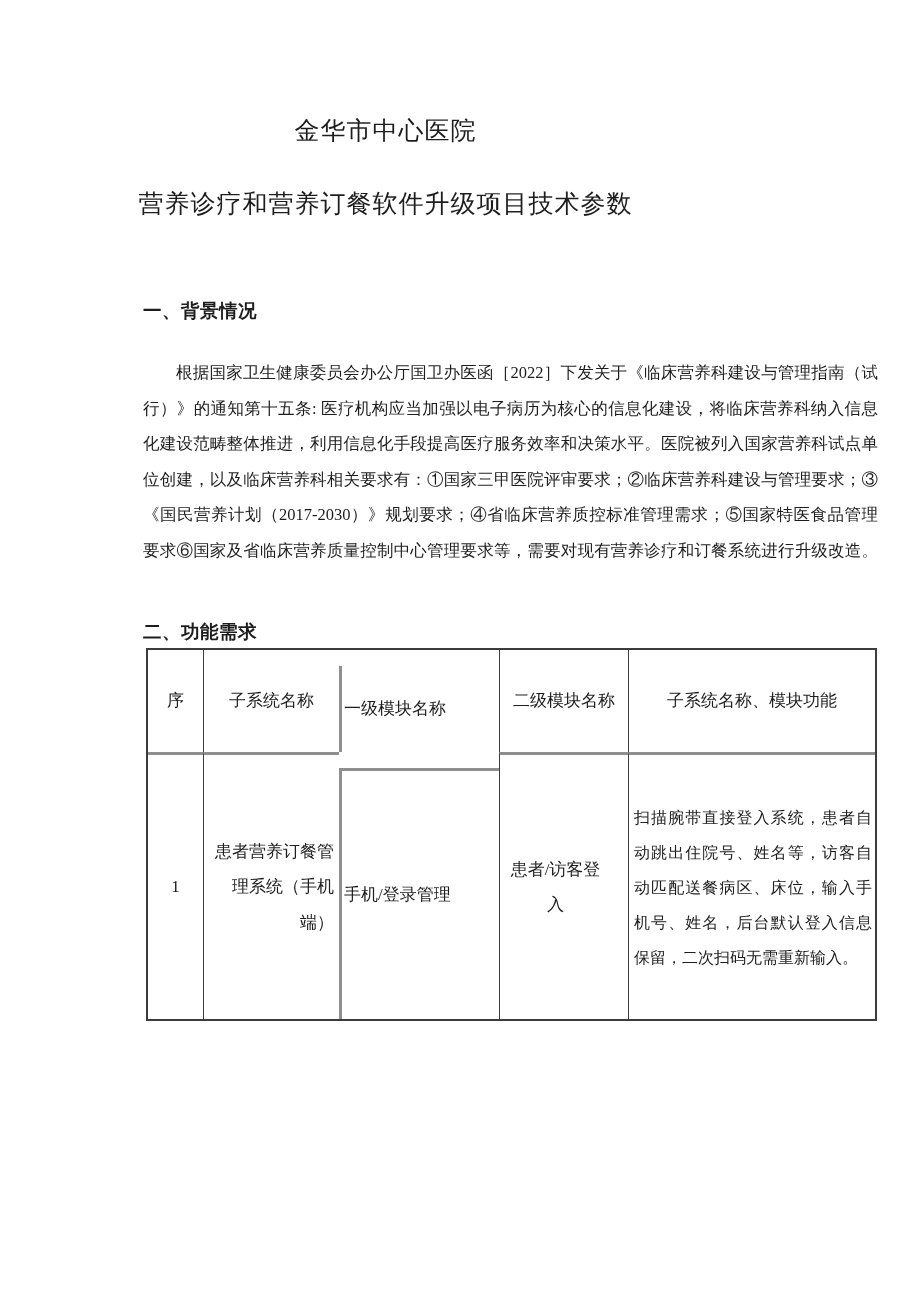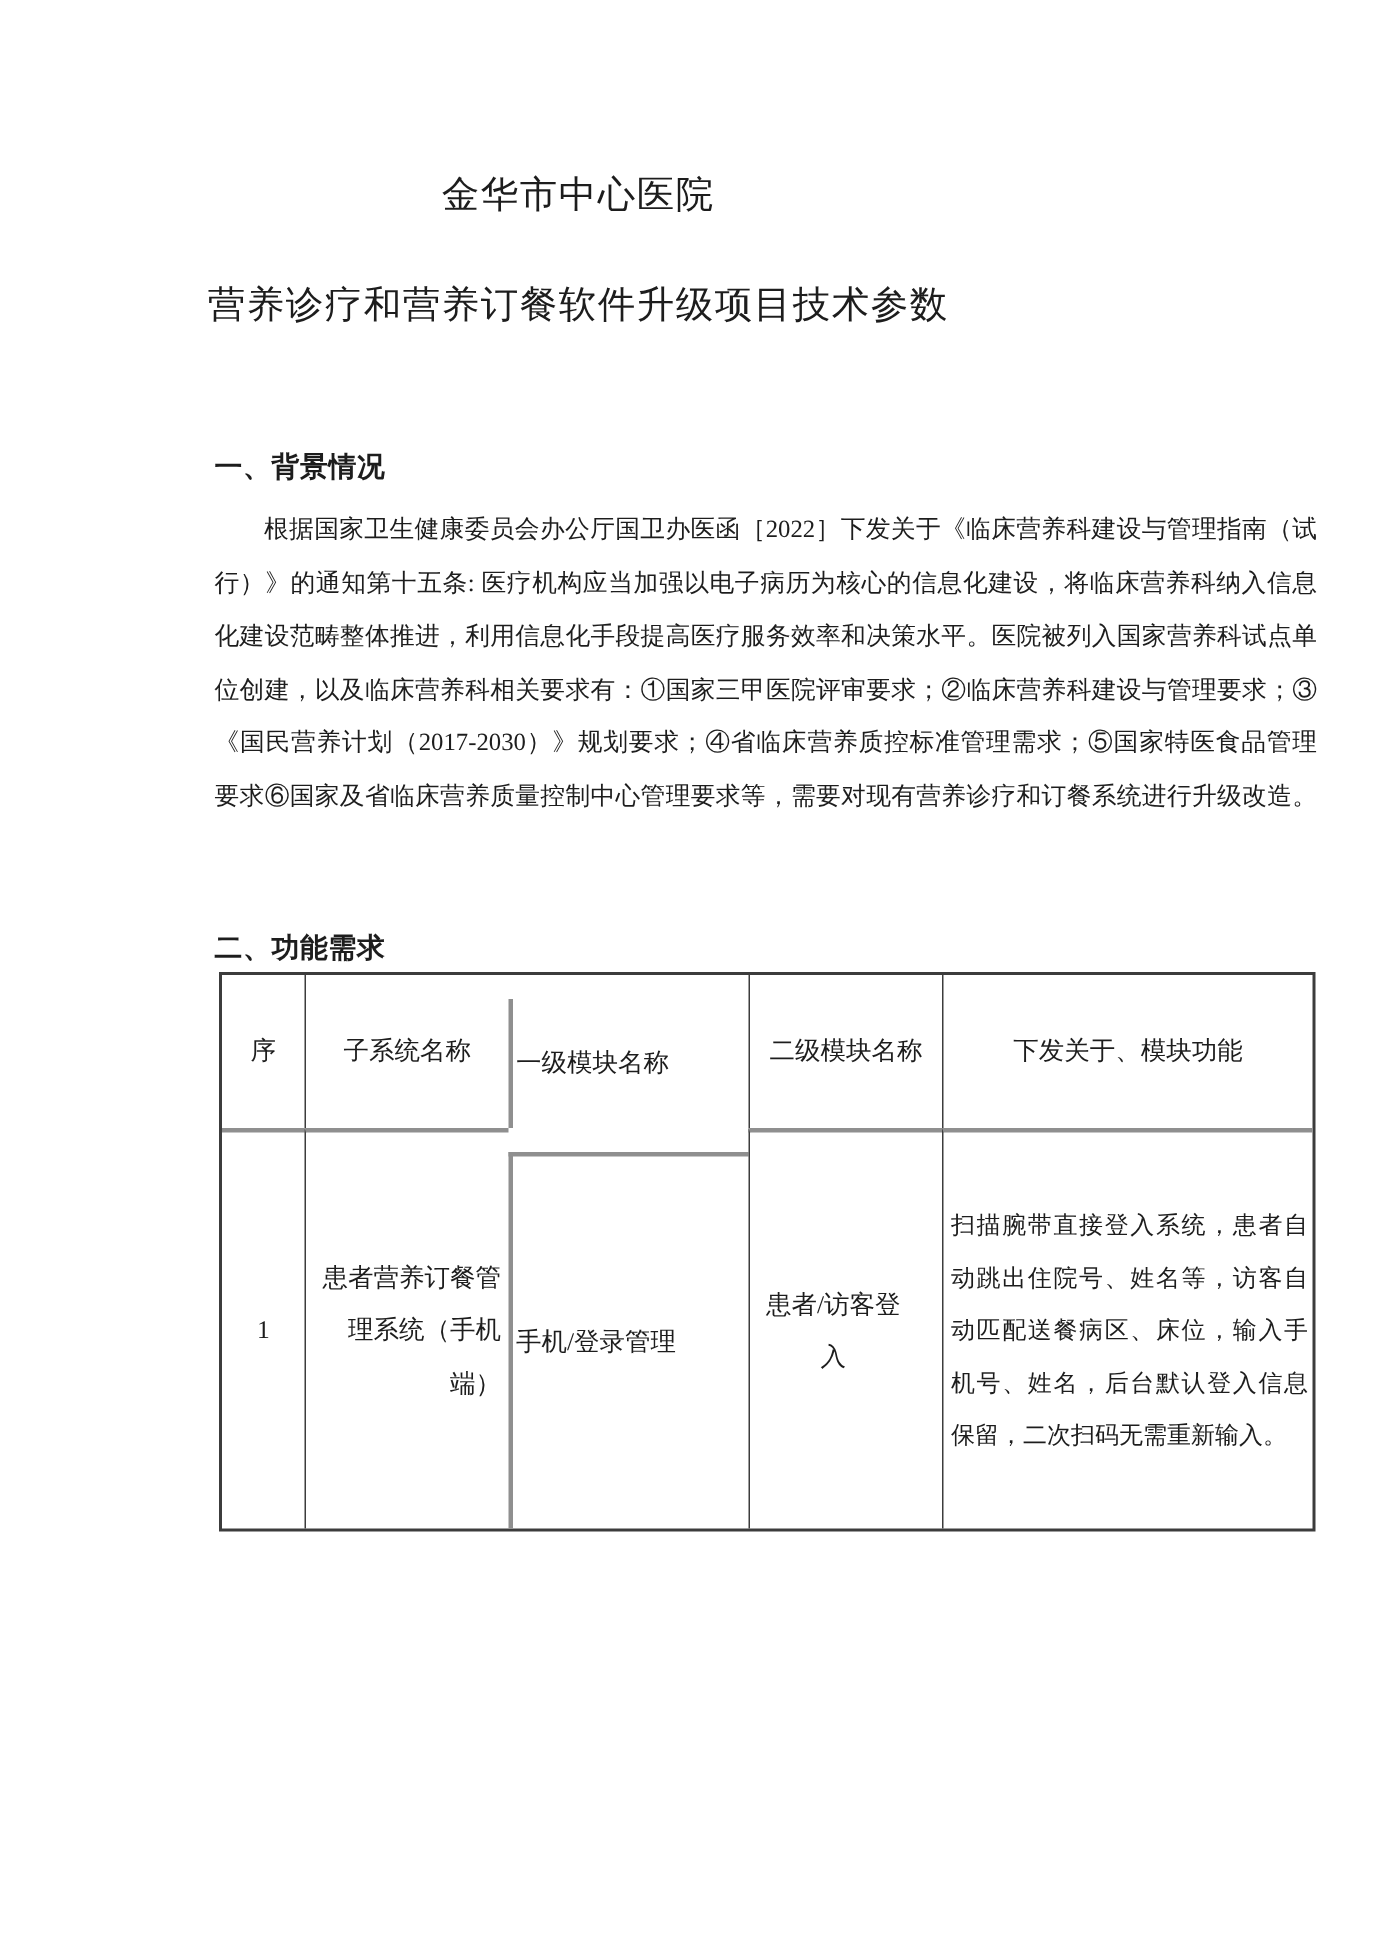--- a/index.html
+++ b/index.html
@@ -35,21 +35,21 @@
     font-weight: 700;
     letter-spacing: 0.5px;
   }
   #bg-heading  { top: 298px; }
   #req-heading { top: 619px; }
 
   
   .para {
     position: absolute;
     left: 143px;
-    top: 335px;
+    top: 355px;
     width: 735px;
     font-size: 16.5px;
     line-height: 35.6px;
   }
   .pline {
     text-align: justify;
     text-align-last: justify;
     text-justify: inter-character;
   }
   .pline:first-child { text-indent: 33px; }
@@ -117,21 +117,21 @@
   </div>
 
   <div class="sec-heading" id="req-heading">二、功能需求</div>
 
   <div class="req-table">
 
     <div class="cell hc c1">序</div>
     <div class="cell hc c2">子系统名称</div>
     <div class="cell hc c3">一级模块名称</div>
     <div class="cell hc c4">二级模块名称</div>
-    <div class="cell hc c5">下发关于、模块功能</div>
+    <div class="cell hc c5">子系统名称、模块功能</div>
 
     <div class="cell bc c1 bc-no">1</div>
     <div class="cell bc c2 bc-subsystem">患者营养订餐管理系统（手机端）</div>
     <div class="cell bc c3 bc-m1">手机/登录管理</div>
     <div class="cell bc c4 bc-m2">患者/访客登入</div>
     <div class="cell bc c5 bc-spec">扫描腕带直接登入系统，患者自动跳出住院号、姓名等，访客自动匹配送餐病区、床位，输入手机号、姓名，后台默认登入信息保留，二次扫码无需重新输入。</div>
   </div>
 
 </div>
 

